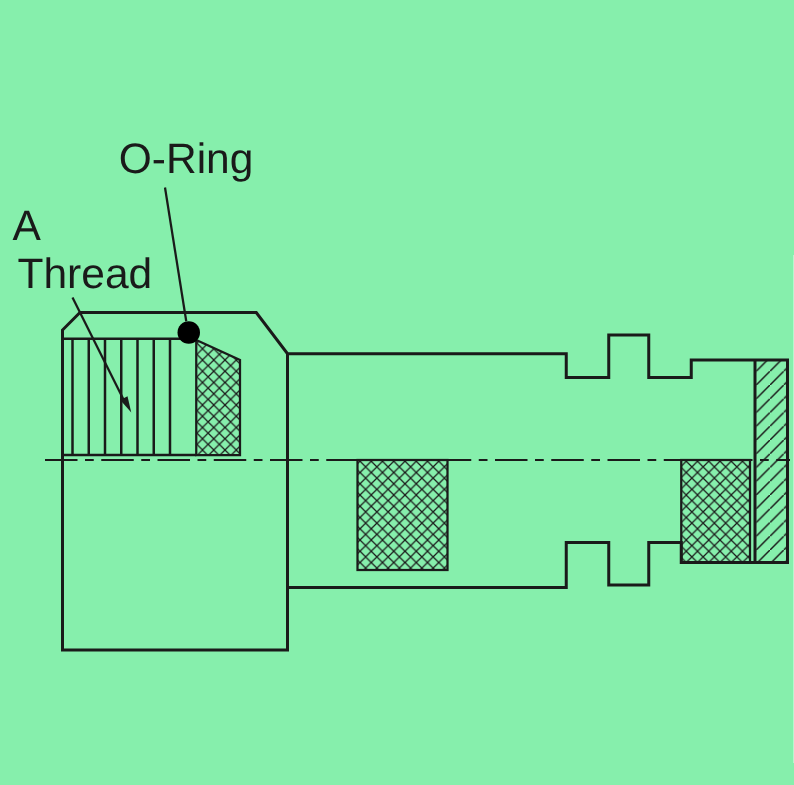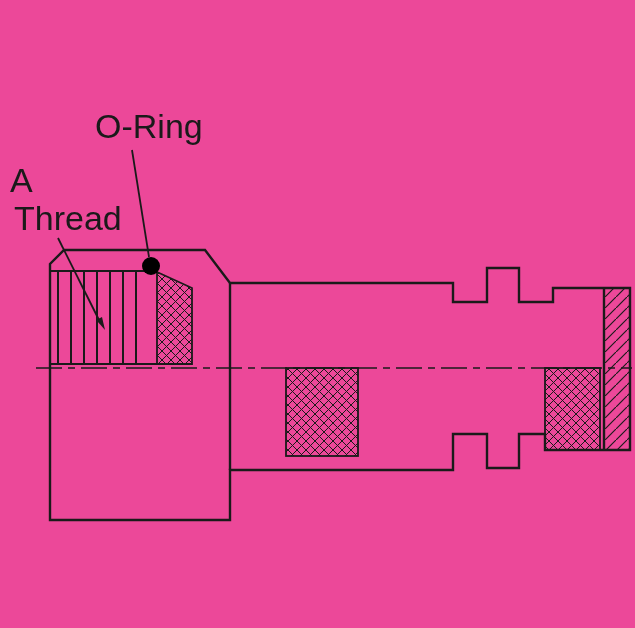--- a/index.html
+++ b/index.html
@@ -8,21 +8,21 @@
       background: #ffffff;
       width: 635px;
       height: 628px;
       overflow: hidden;
       font-family: "Liberation Sans", sans-serif;
     }
     .canvas {
       position: relative;
       width: 635px;
       height: 628px;
-      background: #ec4899;
+      background: #86efac;
     }
     svg { display: block; }
     text {
       font-family: "Liberation Sans", sans-serif;
     }
   </style>
 </head>
 <body>
 
 <div class="canvas">

